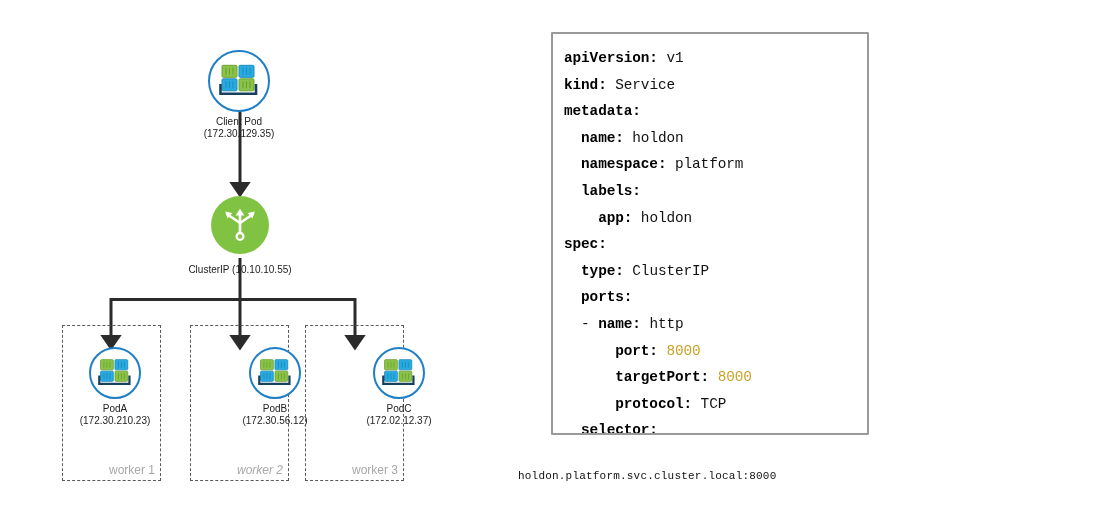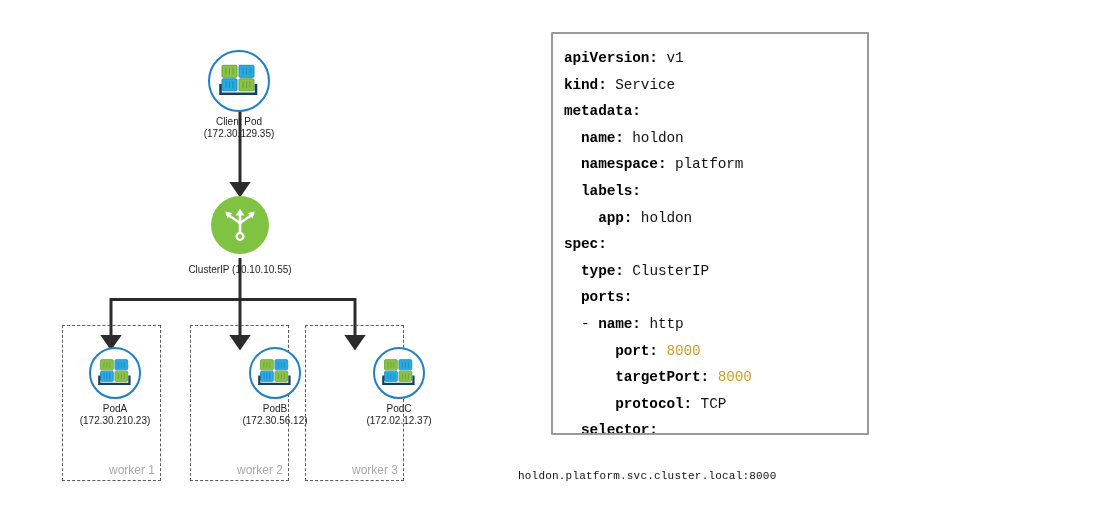--- a/index.html
+++ b/index.html
@@ -262,21 +262,21 @@
         </g>
         <path d="M1.5,22 L1.5,30.5 L37,30.5 L37,22" fill="none" stroke="#16405e" stroke-width="2.6" stroke-linecap="square"></path>
       </svg>
     </div>
     <div class="label" style="top:56px; left:26px;">
       <span>PodA</span><br>
       <span>(172.30.210.23)</span>
     </div>
   </div>
 
-  <div class="worker-box" style="left:190px; top:325px; width:99px; height:156px;">
+  <div class="worker-box" style="left:190px; top:325px; width:99px; height:156px;font-style:italic;">
     <span class="worker-tag">worker 2</span>
   </div>
   <div class="pod-node" style="left:214px; top:347px;margin-left:35px;">
     <div class="pod-circle" style="width:52px; height:52px;">
       <svg class="pod-glyph" width="34" height="29" viewBox="0 0 40 34" xmlns="http://www.w3.org/2000/svg">
         <rect x="3" y="2" width="15" height="12" rx="1.2" fill="#8bc34a" stroke="#6ba32f" stroke-width="1"></rect>
         <g stroke="#6ba32f" stroke-width="1.1">
           <line x1="7" y1="4.5" x2="7" y2="11.5"></line>
             <line x1="10.5" y1="4.5" x2="10.5" y2="11.5"></line>
             <line x1="14" y1="4.5" x2="14" y2="11.5"></line>

